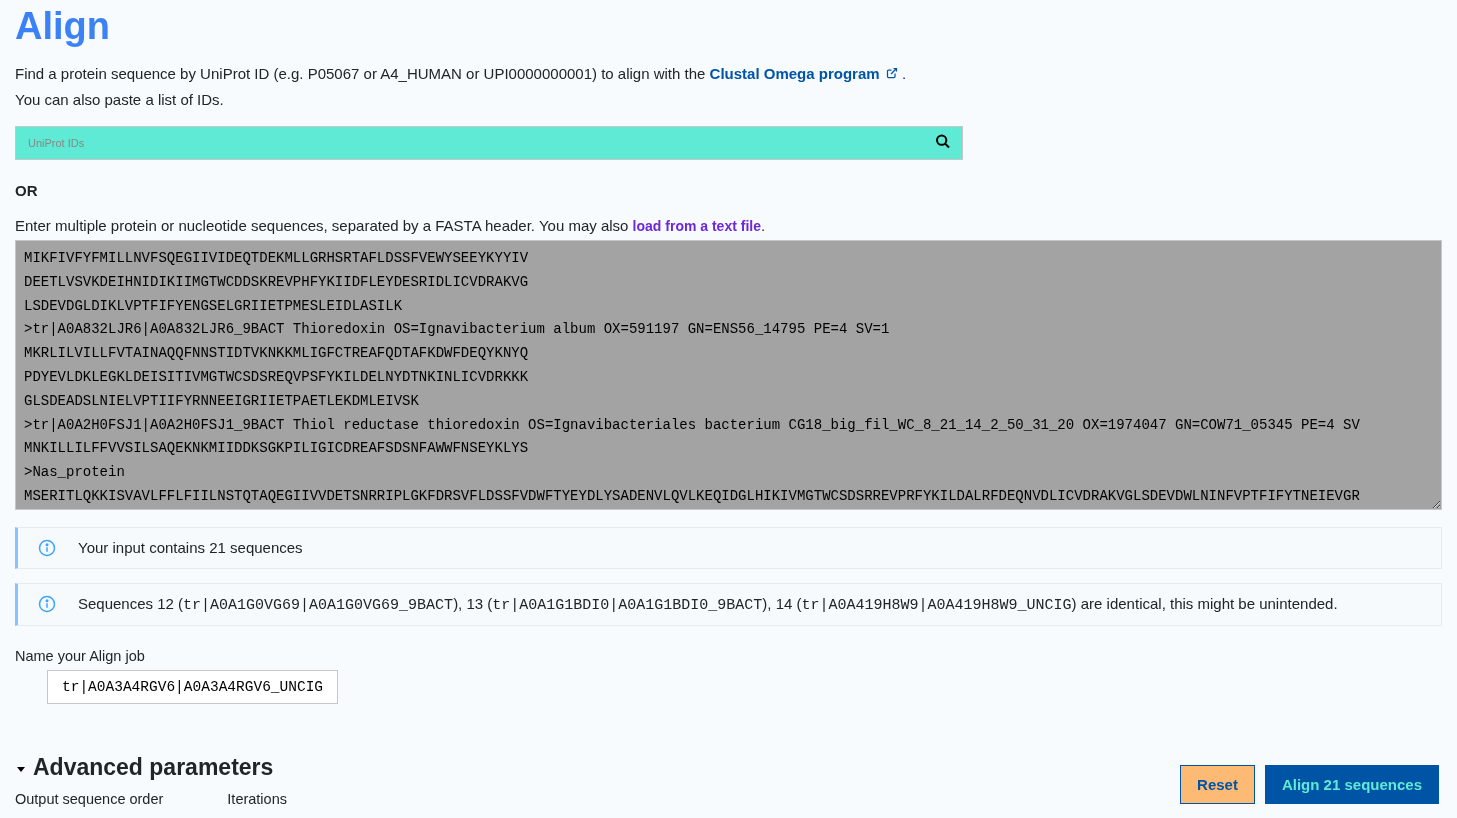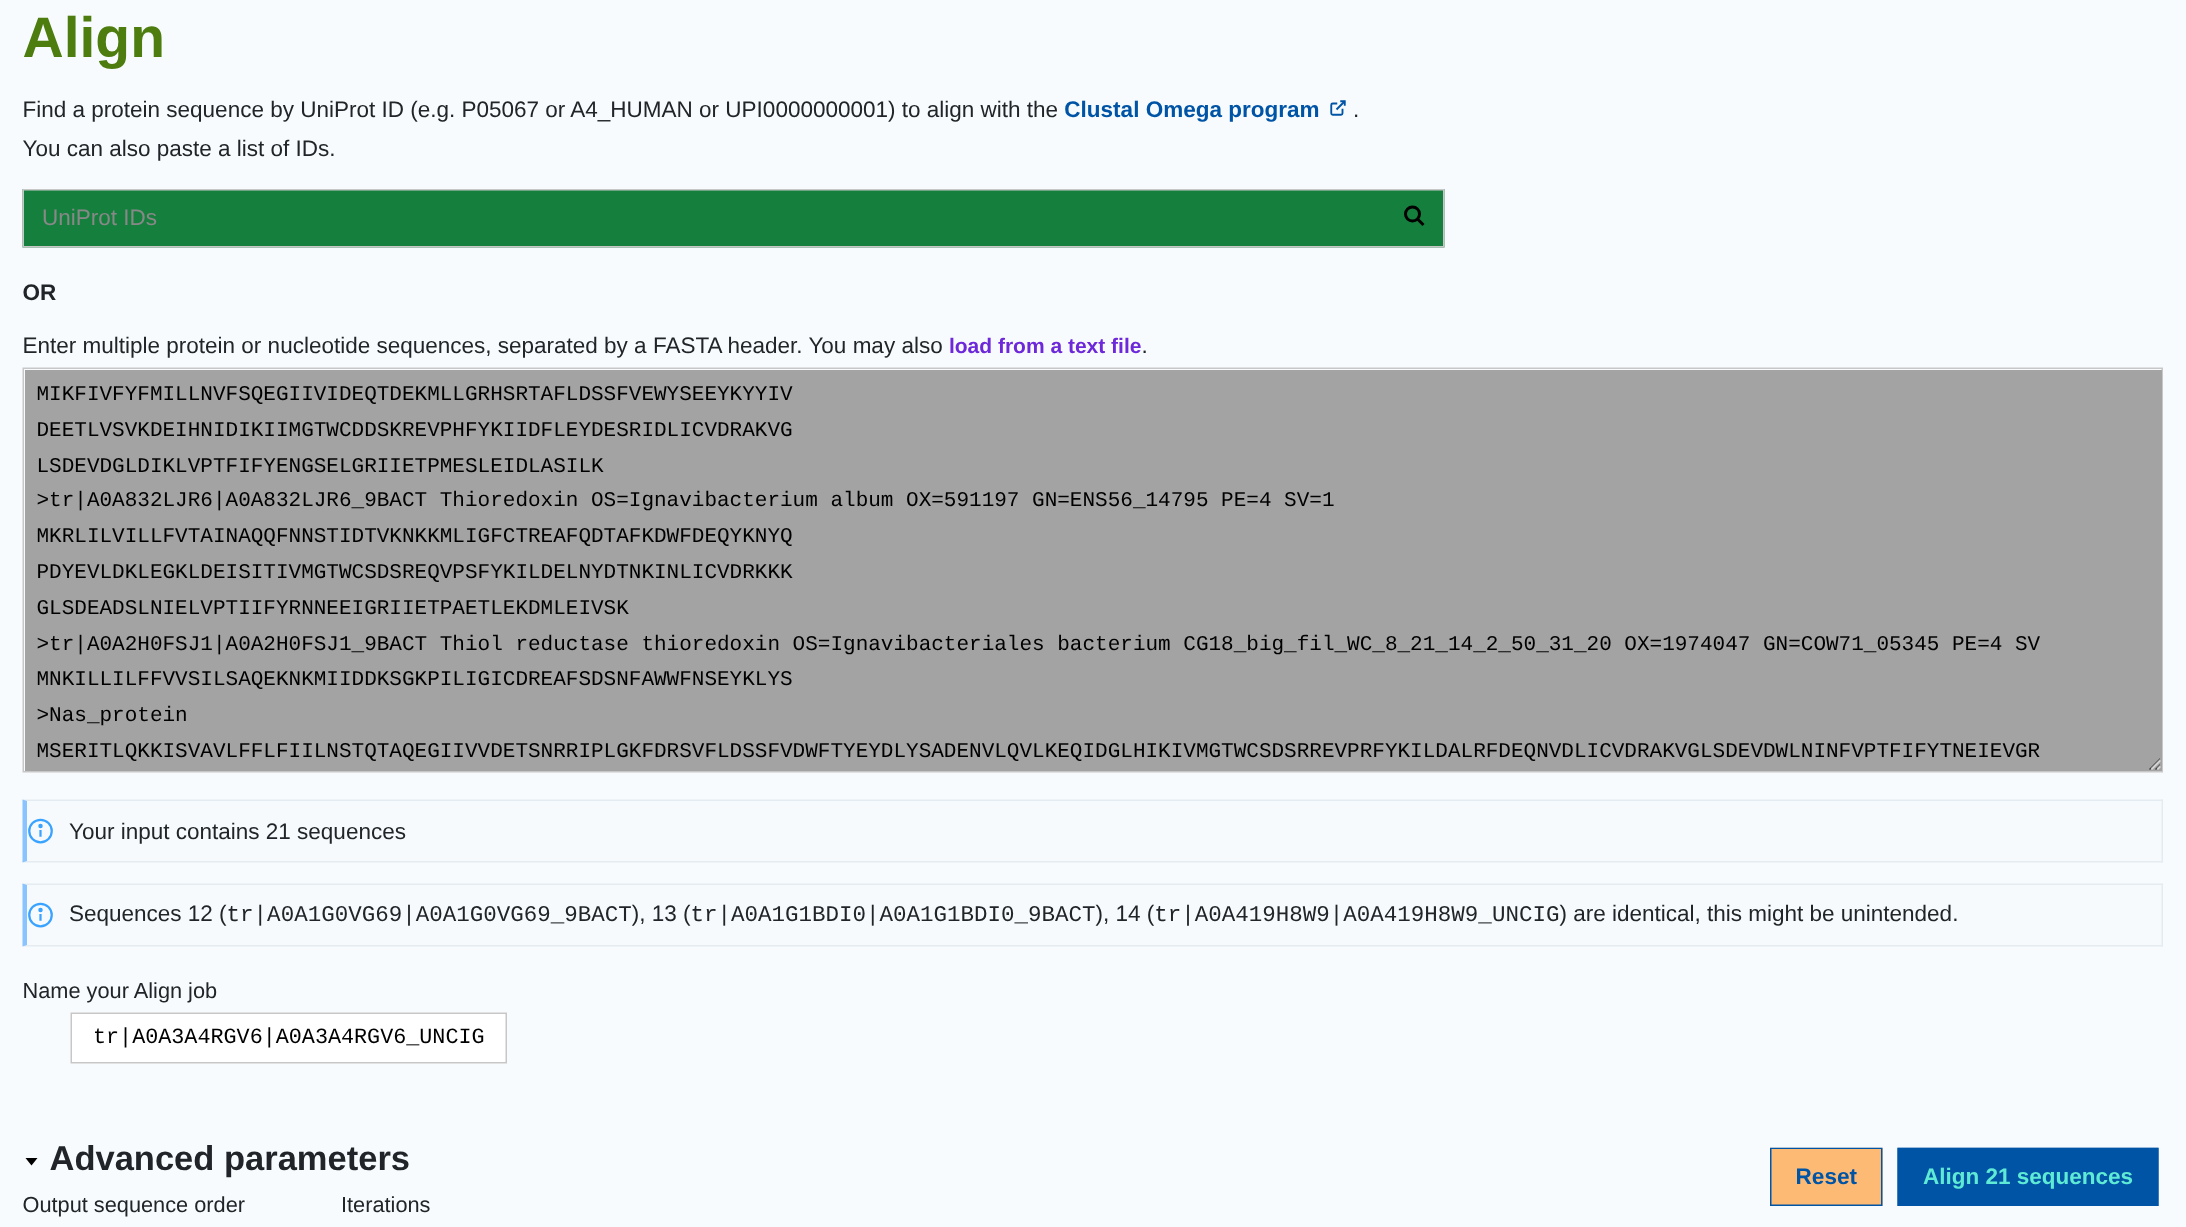--- a/index.html
+++ b/index.html
@@ -6,21 +6,21 @@
 body {
   font-family: -apple-system, BlinkMacSystemFont, "Segoe UI", Helvetica, Arial, sans-serif;
   background: #f8fbfd;
   color: #212529;
   padding: 5px 15px 20px 15px;
   font-size: 15px;
 }
 h1 {
   font-size: 38px;
   font-weight: 700;
-  color: #4d7c0f;
+  color: #3b82f6;
   margin-bottom: 15px;
 }
 .intro {
   color: #212529;
   margin-bottom: 3px;
   line-height: 1.5;
 }
 .link {
   color: #0054a6;
   font-weight: 600;
@@ -32,22 +32,22 @@
 .search-container {
   margin-top: 15px;
   position: relative;
   width: 948px;
   max-width: 100%;
 }
 .search-input {
   width: 100%;
   padding: 10px 40px 10px 12px;
   border: 1px solid #c7c7c7;
-  font-size: 15px;
-  background: #15803d;
+  font-size: 11px;
+  background: #5eead4;
 }
 .search-input::placeholder { color: #888; }
 .search-icon {
   position: absolute;
   right: 12px;
   top: 50%;
   transform: translateY(-50%);
   pointer-events: none;
 }
 .or-label {
@@ -75,24 +75,24 @@
   white-space: pre;
   overflow: auto;
   resize: both;
   background: #a3a3a3;
 }
 .info-box {
   margin-top: 14px;
   background: #f6fafc;
   border: 1px solid #e5ecf1;
   border-left: 3px solid #8ac4ff;
-  padding: 11px 0;
-  display: flex;
-  align-items: center;
-  gap: 10px;
+  padding: 11px 20px;
+  display: flex;
+  align-items: flex-start;
+  gap: 22px;
 }
 .info-icon-wrap {
   flex-shrink: 0;
   display: flex;
   align-items: center;
 }
 .mono { font-family: "Consolas","Menlo","Courier New",monospace; }
 .job-name-section { margin-top: 22px; }
 .field-label { margin-bottom: 6px; display: block; font-size: 14.5px; }
 .job-name-input {

